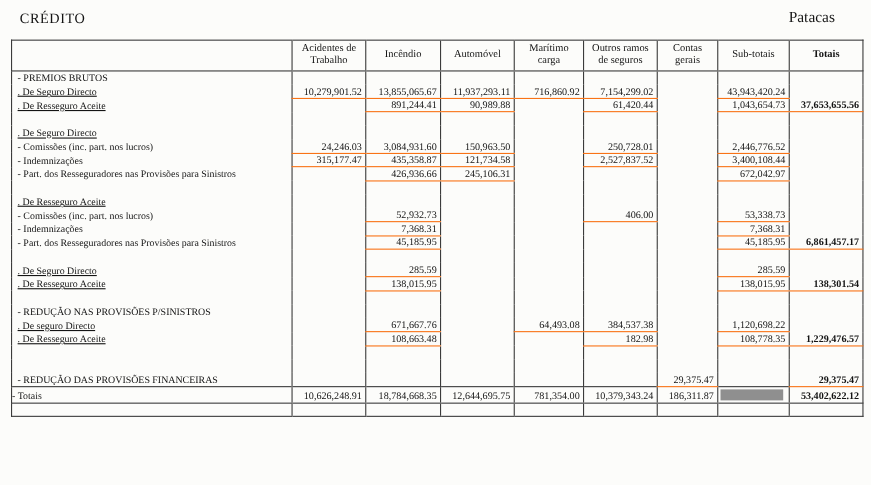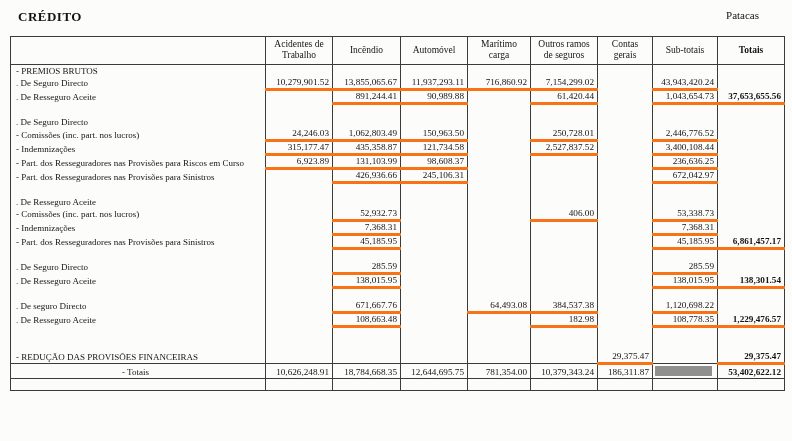--- a/index.html
+++ b/index.html
@@ -9,22 +9,22 @@
     background: #fcfcfa;
     font-family: "Liberation Serif", serif;
     color: #141414;
     overflow: hidden;
   }
   .page { width: 792px; height: 441px; position: relative; }
   .doc-header {
     display: flex; justify-content: space-between; align-items: flex-start;
     padding: 9px 33px 0 18px;
   }
-  .doc-title { font-size: 13px; font-weight: bold; letter-spacing: 0.5px; }
-  .currency { font-size: 11px; }
+  .doc-title { font-size: 13px; font-weight: normal; letter-spacing: 0.5px; }
+  .currency { font-size: 14px; }
 
   table.credit {
     border-collapse: collapse; table-layout: fixed;
     width: 774px; margin: 11px 0 0 10px;
   }
   th, td { border-left: 1px solid #3b3b3b; padding: 0; }
   th:last-child, td:last-child { border-right: 1px solid #3b3b3b; font-weight: bold; }
 
   thead th {
     border-top: 1px solid #3b3b3b; border-bottom: 1px solid #3b3b3b;
@@ -32,29 +32,29 @@
     text-align: center; vertical-align: middle;
     height: 27px; padding: 2px 1px;
   }
 
   tbody td {
     height: 12.5px; font-size: 9.2px; line-height: 11px;
     vertical-align: bottom; white-space: nowrap;
   }
   td.label { text-align: left; overflow: hidden; padding-left: 5px; font-size: 9px; }
   td.num { text-align: right; padding-right: 3px; }
-  .lvl-item { padding-left: 9px; }
+  .lvl-item { padding-left: 9px; text-decoration: underline; }
   .lvl-sub  { padding-left: 10px; }
-  .u { border-bottom: 3px solid #f97316; }
+  .u { border-bottom: 1px solid #f97316; }
 
   tr.row-totals td {
     border-top: 1px solid #3b3b3b; border-bottom: 1px solid #3b3b3b;
     height: 14px;
   }
-  tr.row-totals td.label { text-align: center; padding-right: 5px; padding-left: 0; }
+  tr.row-totals td.label { text-align: left; padding-right: 5px; padding-left: 0; }
   tr.row-bottom td { height: 12px; border-bottom: 1px solid #3b3b3b; }
 
   td.shaded .shade { height: 10px; background: #8f8f8f; margin: 2px 2px; }
 </style>
 </head>
 <body>
 
 <div class="page">
 
   <div class="doc-header">
@@ -139,51 +139,40 @@
           <td class="num"></td>
           <td class="num"></td>
           <td class="num"></td>
           <td class="num"></td>
           <td class="num"></td>
           <td class="num"></td>
         </tr>
         <tr class="row-sub">
           <td class="label lvl-sub">- Comissões (inc. part. nos lucros)</td>
           <td class="num u">24,246.03</td>
-          <td class="num u">1,062,803.49</td>
+          <td class="num u">3,084,931.60</td>
           <td class="num u">150,963.50</td>
           <td class="num"></td>
           <td class="num u">250,728.01</td>
           <td class="num"></td>
           <td class="num u">2,446,776.52</td>
           <td class="num"></td>
         </tr>
         <tr class="row-sub">
           <td class="label lvl-sub">- Indemnizações</td>
           <td class="num u">315,177.47</td>
           <td class="num u">435,358.87</td>
           <td class="num u">121,734.58</td>
           <td class="num"></td>
           <td class="num u">2,527,837.52</td>
           <td class="num"></td>
           <td class="num u">3,400,108.44</td>
           <td class="num"></td>
         </tr>
         <tr class="row-sub">
-          <td class="label lvl-sub">- Part. dos Resseguradores nas Provisões para Riscos em Curso</td>
-          <td class="num u">6,923.89</td>
-          <td class="num u">131,103.99</td>
-          <td class="num u">98,608.37</td>
-          <td class="num"></td>
-          <td class="num"></td>
-          <td class="num"></td>
-          <td class="num u">236,636.25</td>
-          <td class="num"></td>
-        </tr>
-        <tr class="row-sub">
           <td class="label lvl-sub">- Part. dos Resseguradores nas Provisões para Sinistros</td>
           <td class="num"></td>
           <td class="num u">426,936.66</td>
           <td class="num u">245,106.31</td>
           <td class="num"></td>
           <td class="num"></td>
           <td class="num"></td>
           <td class="num u">672,042.97</td>
           <td class="num"></td>
         </tr>
@@ -270,20 +259,31 @@
           <td class="num u">138,015.95</td>
           <td class="num"></td>
           <td class="num"></td>
           <td class="num"></td>
           <td class="num"></td>
           <td class="num u">138,015.95</td>
           <td class="num u">138,301.54</td>
         </tr>
         <tr class="row-blank">
           <td class="label"></td>
+          <td class="num"></td>
+          <td class="num"></td>
+          <td class="num"></td>
+          <td class="num"></td>
+          <td class="num"></td>
+          <td class="num"></td>
+          <td class="num"></td>
+          <td class="num"></td>
+        </tr>
+        <tr class="row-section">
+          <td class="label">- REDUÇÃO NAS PROVISÕES P/SINISTROS</td>
           <td class="num"></td>
           <td class="num"></td>
           <td class="num"></td>
           <td class="num"></td>
           <td class="num"></td>
           <td class="num"></td>
           <td class="num"></td>
           <td class="num"></td>
         </tr>
         <tr class="row-item">

